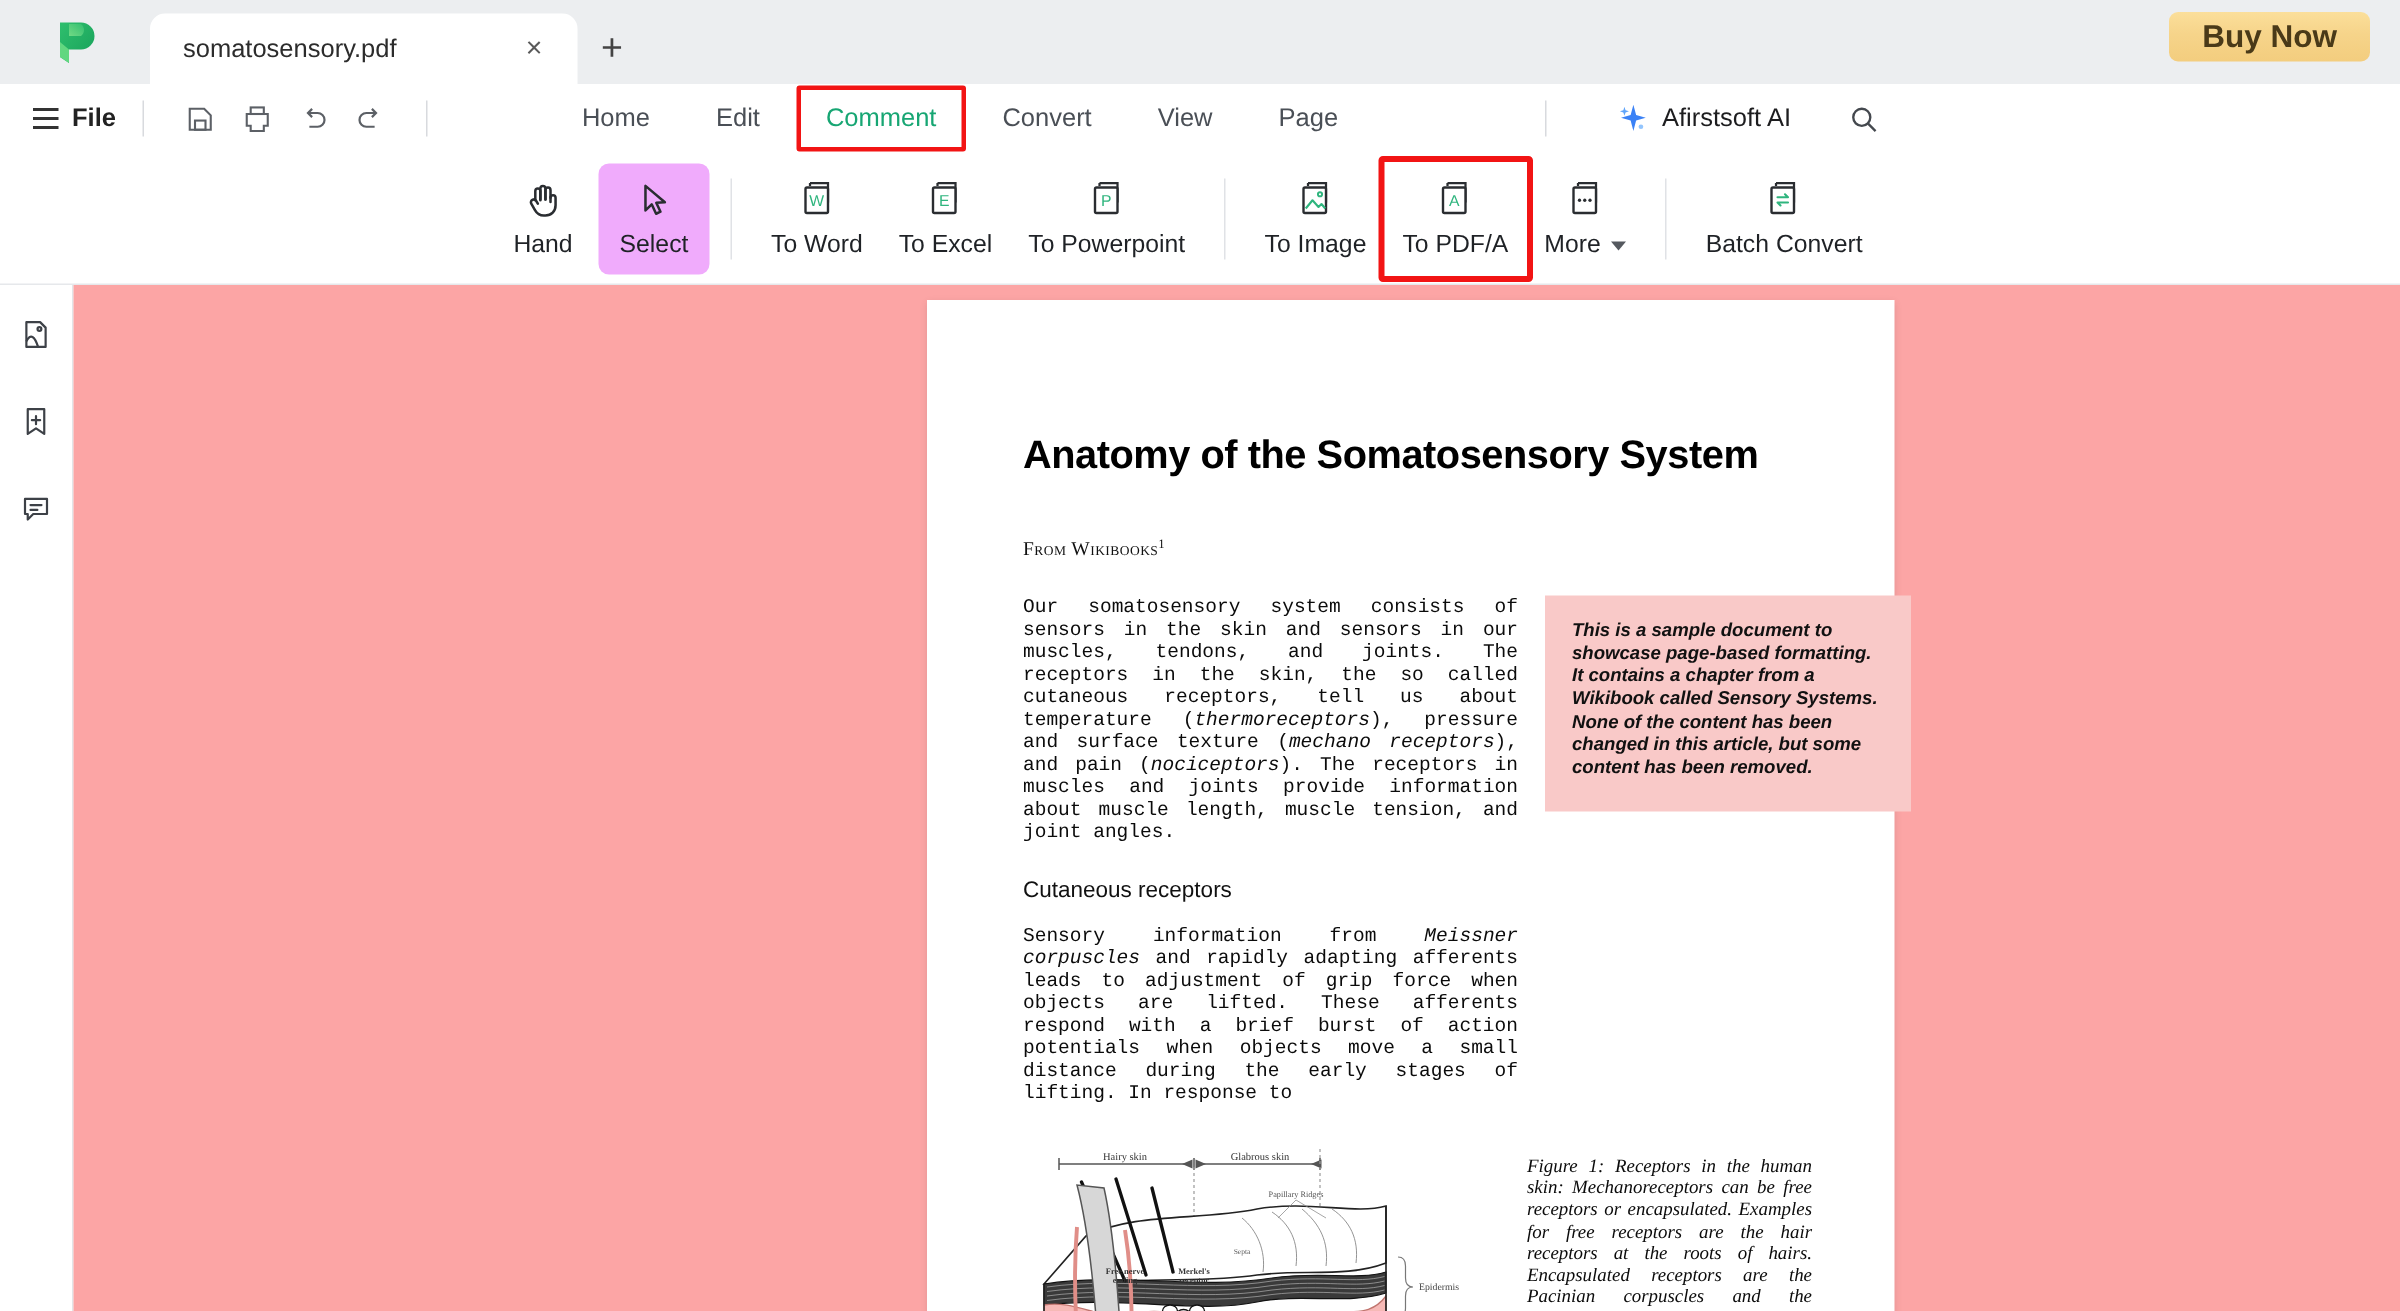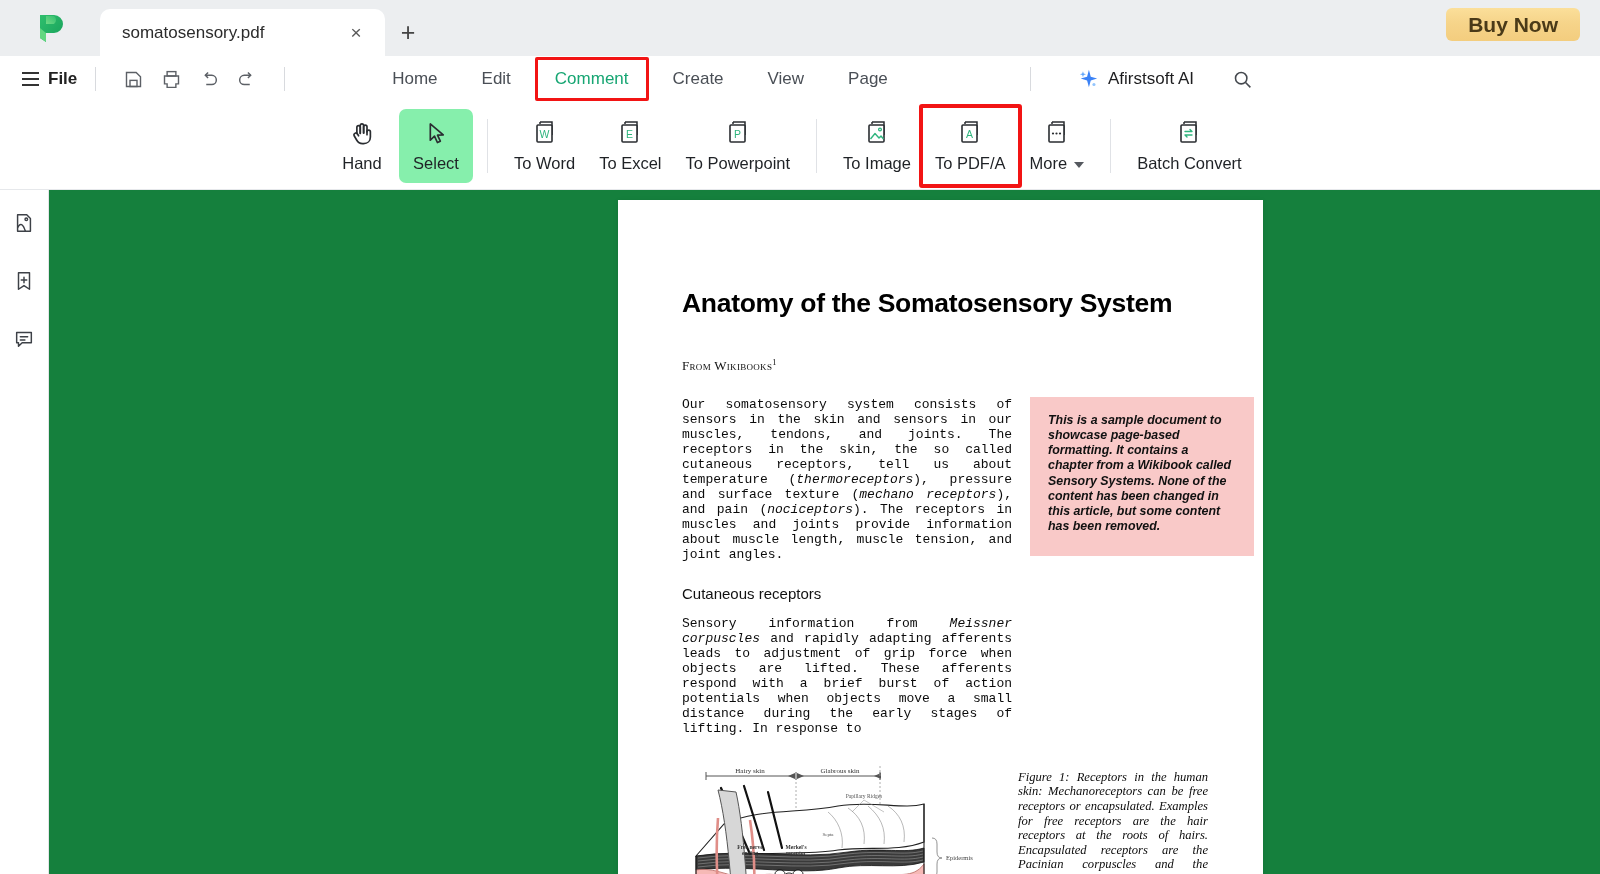--- a/index.html
+++ b/index.html
@@ -116,21 +116,21 @@
     display: flex; align-items: center; gap: 0;
   }
   .rbtn {
     position: relative;
     min-width: 74px; height: 74px; padding: 0 12px;
     display: flex; flex-direction: column; align-items: center;
     justify-content: center; gap: 7px;
     border-radius: 7px;
   }
   .rbtn .rlabel { font-size: 16.5px; color: #1f2226; white-space: nowrap; }
-  .rbtn.active { background: #86efac; }
+  .rbtn.active { background: #f0abfc; }
   .rbtn.boxed::after {
     content: ""; position: absolute; left: -4px; top: -5px;
     right: -4px; bottom: -5px;
     border: 4px solid #f21414; border-radius: 3px;
   }
   .rsep { width: 1px; height: 54px; background: #e0e2e6; margin: 0 14px; }
   .caret {
     display: inline-block; width: 0; height: 0; margin-left: 7px;
     border-left: 5px solid transparent; border-right: 5px solid transparent;
     border-top: 6px solid #55595f; vertical-align: middle;
@@ -146,21 +146,21 @@
   }
   .rail-icon {
     width: 34px; height: 34px; display: flex;
     align-items: center; justify-content: center; color: #3d4147;
     border-radius: 6px;
   }
 
   
   .viewer {
     position: absolute; left: 49px; top: 190px;
-    right: 0; bottom: 0; background: #15803d;
+    right: 0; bottom: 0; background: #fca5a5;
     overflow: hidden;
   }
   .page {
     position: absolute; left: 569px; top: 10px;
     width: 645px; height: 900px;
     background: #ffffff;
     box-shadow: 0 1px 5px rgba(0,0,0,0.10);
   }
   .doc { position: absolute; left: 64px; top: 88px; width: 520px; }
   .doc-title {
@@ -178,21 +178,21 @@
   .body-col {
     width: 330px;
     font-family: Liberation Mono, monospace;
     font-size: 13px; line-height: 15px;
     color: #0b0b0b; text-align: justify;
     hyphens: auto;
   }
   .body-col i { font-style: italic; }
   .callout {
     position: absolute; left: 348px; top: 0;
-    width: 224px; padding: 16px 18px 22px 18px;
+    width: 244px; padding: 16px 18px 22px 18px;
     background: #f9c9c8;
     font-family: "Liberation Sans", sans-serif;
     font-style: italic; font-weight: bold;
     font-size: 12.4px; line-height: 15.2px; color: #111;
   }
   .sec-head {
     margin-top: 23px;
     font-size: 15px; color: #111; font-weight: normal;
   }
   .sec-body { margin-top: 14px; }
@@ -284,21 +284,21 @@
         <path d="M16 8H9a5 5 0 0 0 0 10h6"></path>
           <path d="M13 5l3 3-3 3"></path>
       </svg>
     </div>
     <div class="vsep"></div>
 
     <div class="maintabs">
       <div class="mtab"><span>Home</span></div>
       <div class="mtab"><span>Edit</span></div>
       <div class="mtab active boxed"><span>Comment</span></div>
-      <div class="mtab"><span>Create</span></div>
+      <div class="mtab"><span>Convert</span></div>
       <div class="mtab"><span>View</span></div>
       <div class="mtab"><span>Page</span></div>
     </div>
 
     <div class="right-tools">
       <div class="vsep"></div>
       <div class="ai-btn">
         <span class="spark">
           <svg width="22" height="22" viewBox="0 0 24 24">
             <path d="M13 2 L15 9.5 L22 11.5 L15 13.5 L13 21 L11 13.5 L4 11.5 L11 9.5 Z" fill="#3b82f6"></path>

